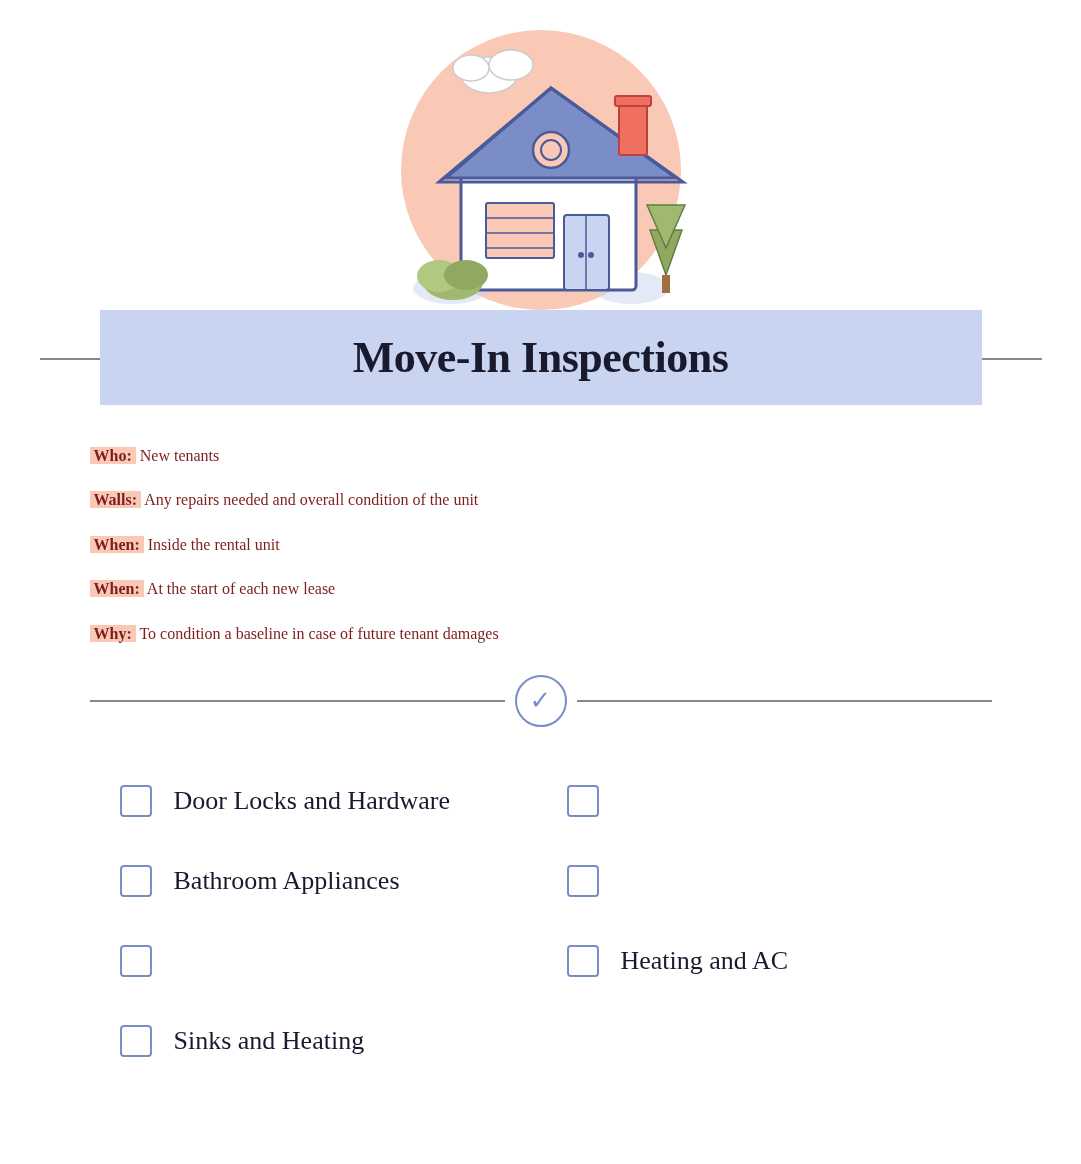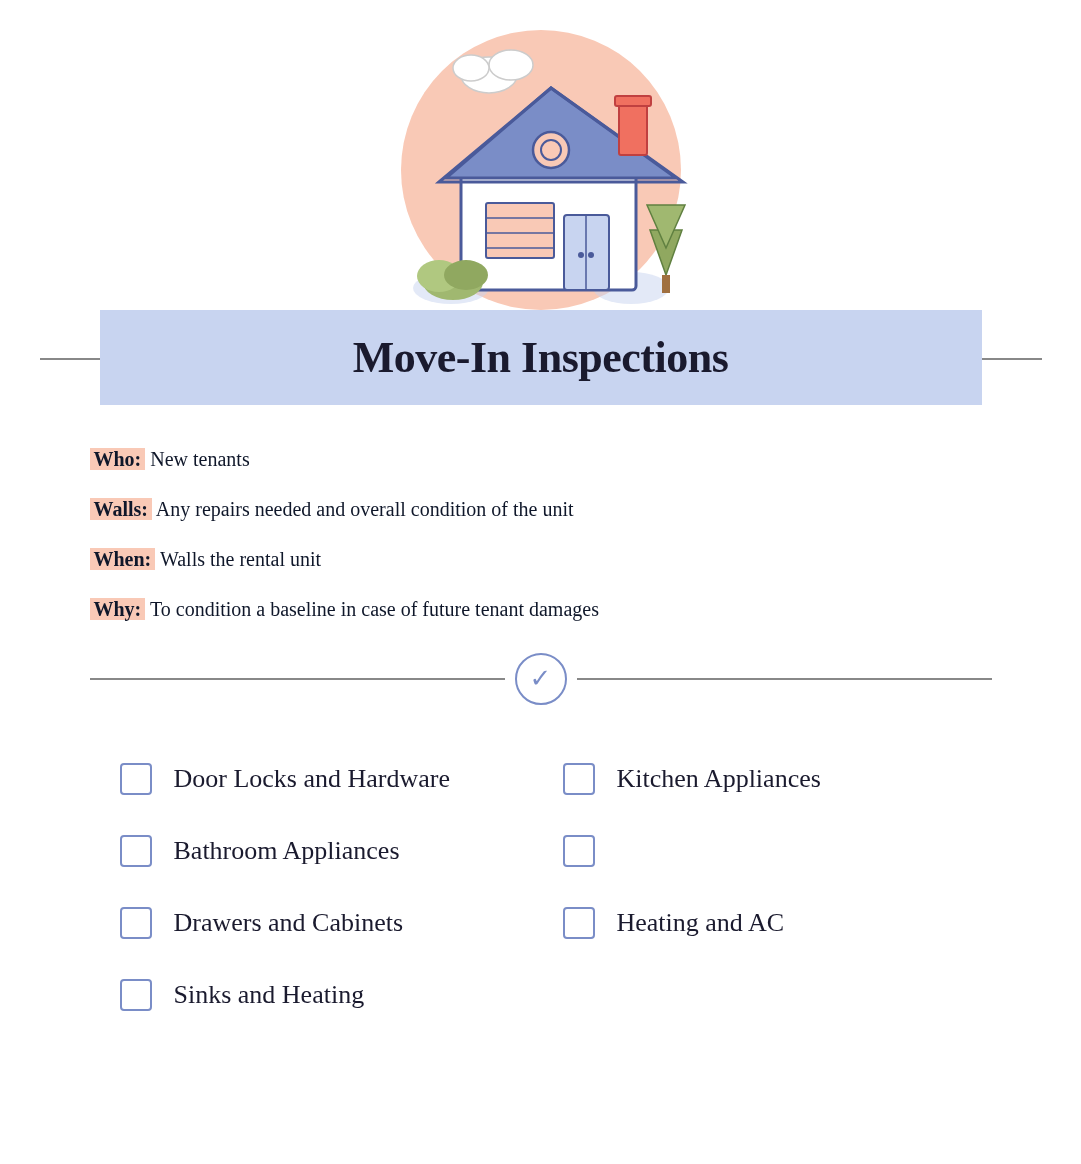--- a/index.html
+++ b/index.html
@@ -74,22 +74,22 @@
       letter-spacing: -0.5px;
     }
 
     
     .content {
       padding: 40px 70px 40px 70px;
     }
 
     
     .info-line {
-      font-size: 20px;
-      color: #0f172a;
+      font-size: 16px;
+      color: #7f1d1d;
       margin-bottom: 22px;
       line-height: 1.4;
     }
     .info-label {
       font-weight: 900;
       font-family: 'Georgia', serif;
     }
     .info-label-highlight {
       background: #f9c9b6;
       padding: 0 4px;
@@ -121,21 +121,21 @@
     .checkmark {
       color: #7a8dc7;
       font-size: 26px;
       line-height: 1;
     }
 
     
     .checklist-grid {
       display: grid;
       grid-template-columns: 1fr 1fr;
-      gap: 4px;
+      gap: 12px;
       margin: 0 10px;
     }
     .checklist-item {
       display: flex;
       align-items: center;
       padding: 18px 20px;
       font-size: 26px;
       color: #1a1a2e;
     }
     .checkbox-icon {
@@ -211,21 +211,25 @@
       <div class="info-line">
         <span class="info-label info-label-highlight">Who:</span>
         <span> New tenants</span>
       </div>
       <div class="info-line">
         <span class="info-label info-label-highlight">Walls:</span>
         <span> Any repairs needed and overall condition of the unit</span>
       </div>
       <div class="info-line">
         <span class="info-label info-label-highlight">When:</span>
-        <span> Walls the rental unit</span>
+        <span> Inside the rental unit</span>
+      </div>
+      <div class="info-line">
+        <span class="info-label info-label-highlight">When:</span>
+        <span> At the start of each new lease</span>
       </div>
       <div class="info-line">
         <span class="info-label info-label-highlight">Why:</span>
         <span> To condition a baseline in case of future tenant damages</span>
       </div>
     </div>
 
     <div class="divider-row">
       <div class="divider-line"></div>
       <div class="divider-circle">
@@ -236,35 +240,33 @@
 
     <div class="checklist-grid">
 
       <div class="checklist-item">
         <div class="checkbox-icon"></div>
         <span class="item-label">Door Locks and Hardware</span>
       </div>
 
       <div class="checklist-item">
         <div class="checkbox-icon"></div>
-        <span class="item-label">Kitchen Appliances</span>
       </div>
 
       <div class="checklist-item">
         <div class="checkbox-icon"></div>
         <span class="item-label">Bathroom Appliances</span>
       </div>
 
       <div class="checklist-item">
         <div class="checkbox-icon"></div>
       </div>
 
       <div class="checklist-item">
         <div class="checkbox-icon"></div>
-        <span class="item-label">Drawers and Cabinets</span>
       </div>
 
 
       <div class="checklist-item">
         <div class="checkbox-icon"></div>
         <span class="item-label">Heating and AC</span>
       </div>
 
       <div class="checklist-item">
         <div class="checkbox-icon"></div>

